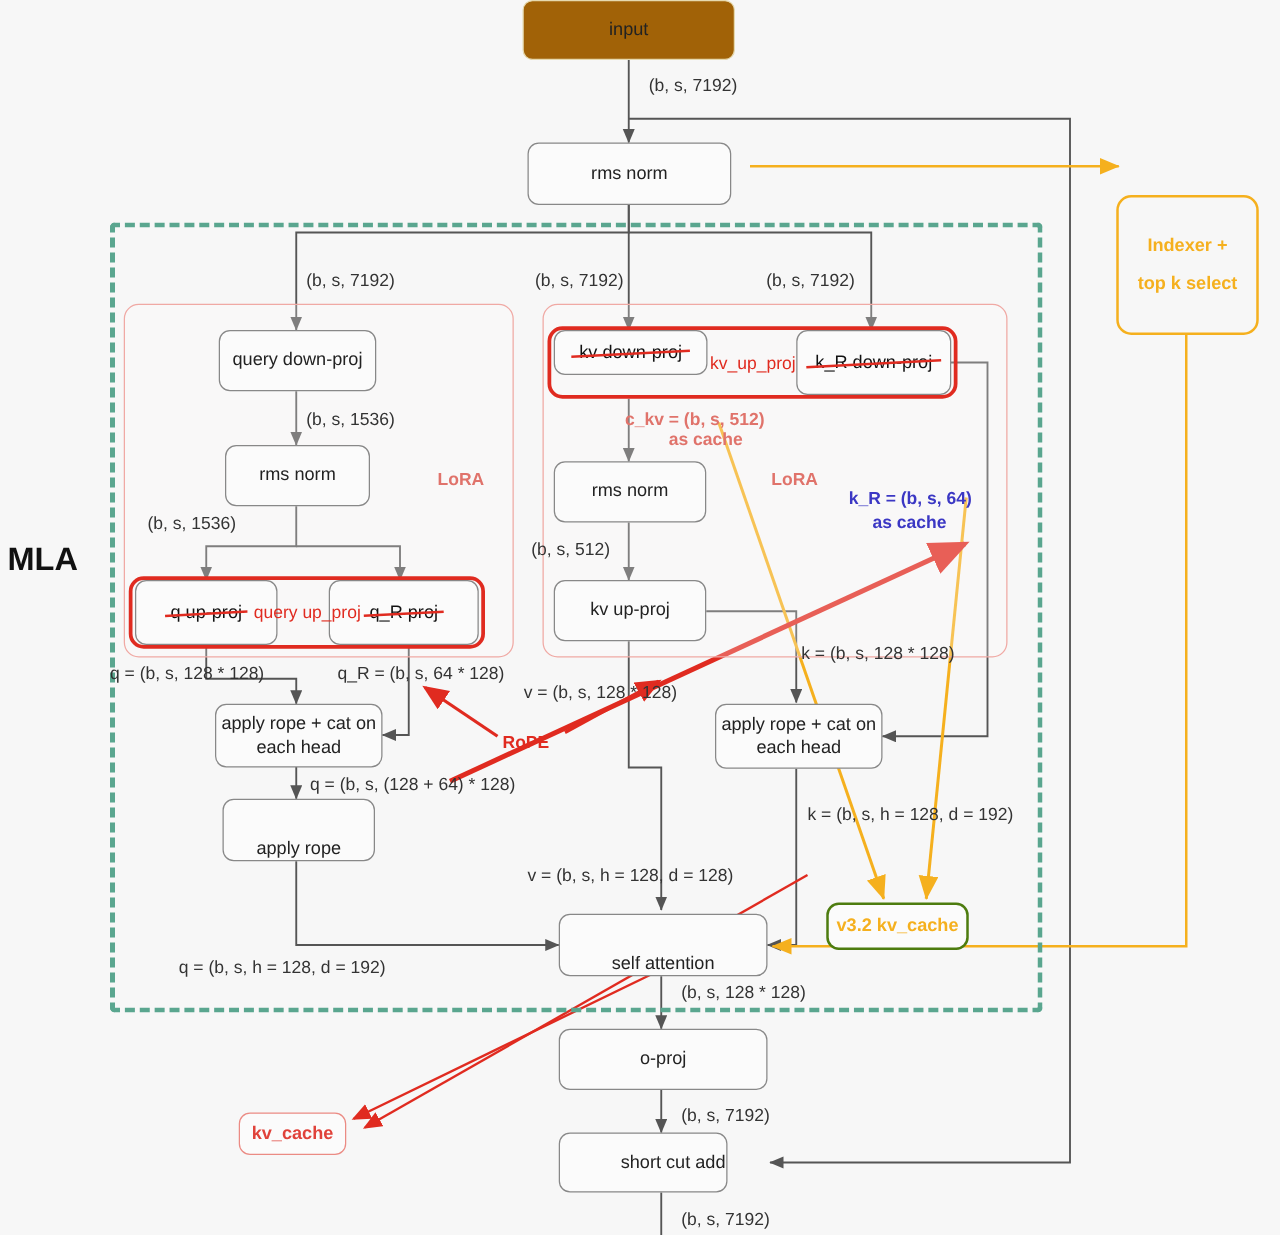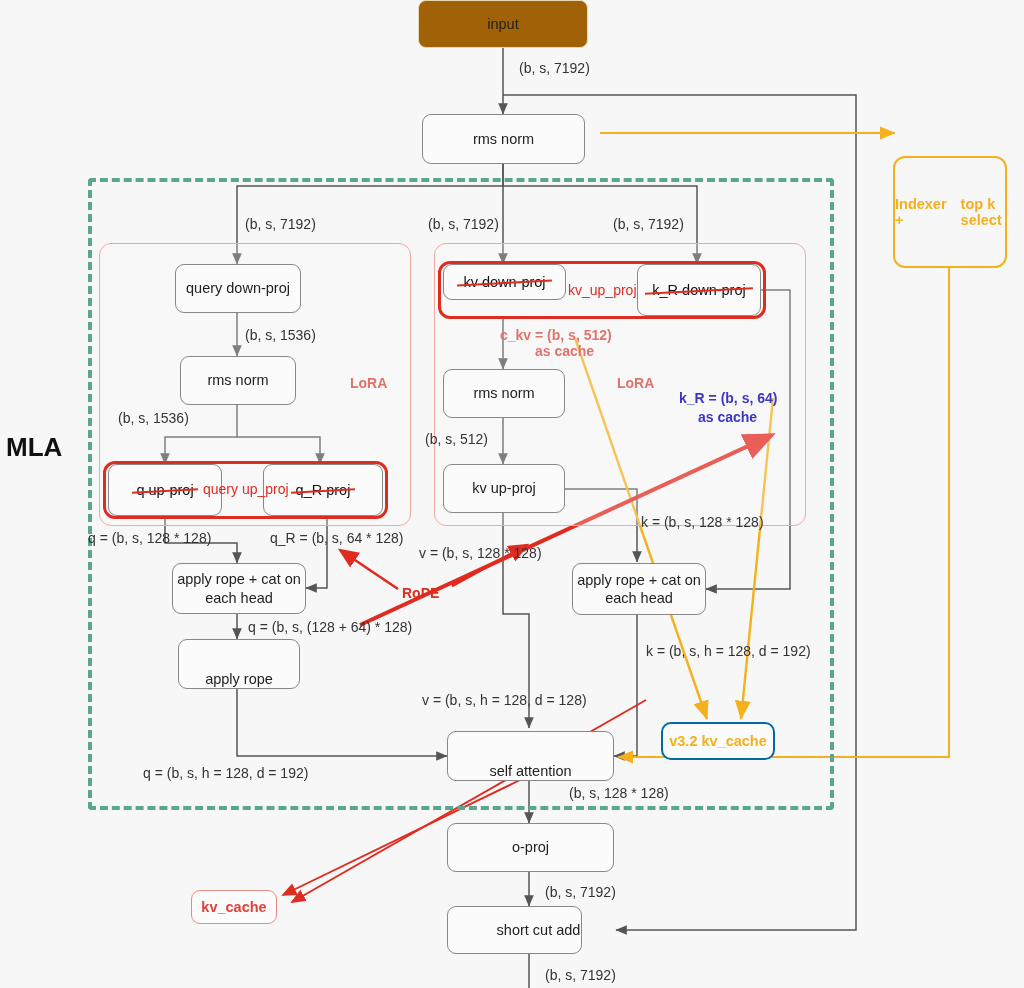--- a/index.html
+++ b/index.html
@@ -71,29 +71,29 @@
     border:3.2px solid #e02b20;
     border-radius:12px;
     z-index:7;
     background:transparent;
   }
   .grp.orange-box{
     border:2.2px solid #f5b01e;
     border-radius:12px;
     background:transparent;
     z-index:6;
-    display:flex;flex-direction:row;
+    display:flex;flex-direction:column;
     align-items:center;justify-content:center;
     gap:14px;
     color:#f5b01e;
     font-size:14.5px;
     font-weight:bold;
   }
   .node.orange-cache{
-    border:2px solid #0369a1;color:#f5b01e;font-weight:bold;
+    border:2px solid #4d7c0f;color:#f5b01e;font-weight:bold;
     background:#fbfbfb;border-radius:10px;
   }
   .node.red-cache{
     border:1.6px solid #eb8b84;color:#e0423a;font-weight:bold;
     background:#fbfbfb;border-radius:9px;font-size:14.5px;
   }
 </style>
 </head>
 <body>
 
@@ -278,21 +278,21 @@
   <div class="lbl" style="left:88px;top:530px;">q = (b, s, 128 * 128)</div>
   <div class="lbl" style="left:270px;top:530px;">q_R = (b, s, 64 * 128)</div>
   <div class="lbl" style="left:248px;top:619px;">q = (b, s, (128 + 64) * 128)</div>
   <div class="lbl" style="left:143px;top:765px;">q = (b, s, h = 128, d = 192)</div>
 
   <div class="lbl" style="left:425px;top:431px;">(b, s, 512)</div>
   <div class="lbl" style="left:419px;top:545px;">v = (b, s, 128 * 128)</div>
   <div class="lbl" style="left:641px;top:514px;">k = (b, s, 128 * 128)</div>
   <div class="lbl" style="left:646px;top:643px;">k = (b, s, h = 128, d = 192)</div>
   <div class="lbl" style="left:422px;top:692px;">v = (b, s, h = 128, d = 128)</div>
-  <div class="lbl" style="left:545px;top:785px;margin-left:24px;">(b, s, 128 * 128)</div>
+  <div class="lbl" style="left:545px;top:785px;">(b, s, 128 * 128)</div>
   <div class="lbl" style="left:545px;top:884px;">(b, s, 7192)</div>
   <div class="lbl" style="left:545px;top:967px;">(b, s, 7192)</div>
 
   <div class="lbl red" style="left:350px;top:375px;">LoRA</div>
   <div class="lbl red" style="left:617px;top:375px;">LoRA</div>
 
   <div class="lbl redbold" style="left:203px;top:481px;font-weight:normal;">query up_proj</div>
   <div class="lbl redbold" style="left:568px;top:282px;font-weight:normal;">kv_up_proj</div>
   <div class="lbl redbold" style="left:402px;top:585px;">RoPE</div>
 

